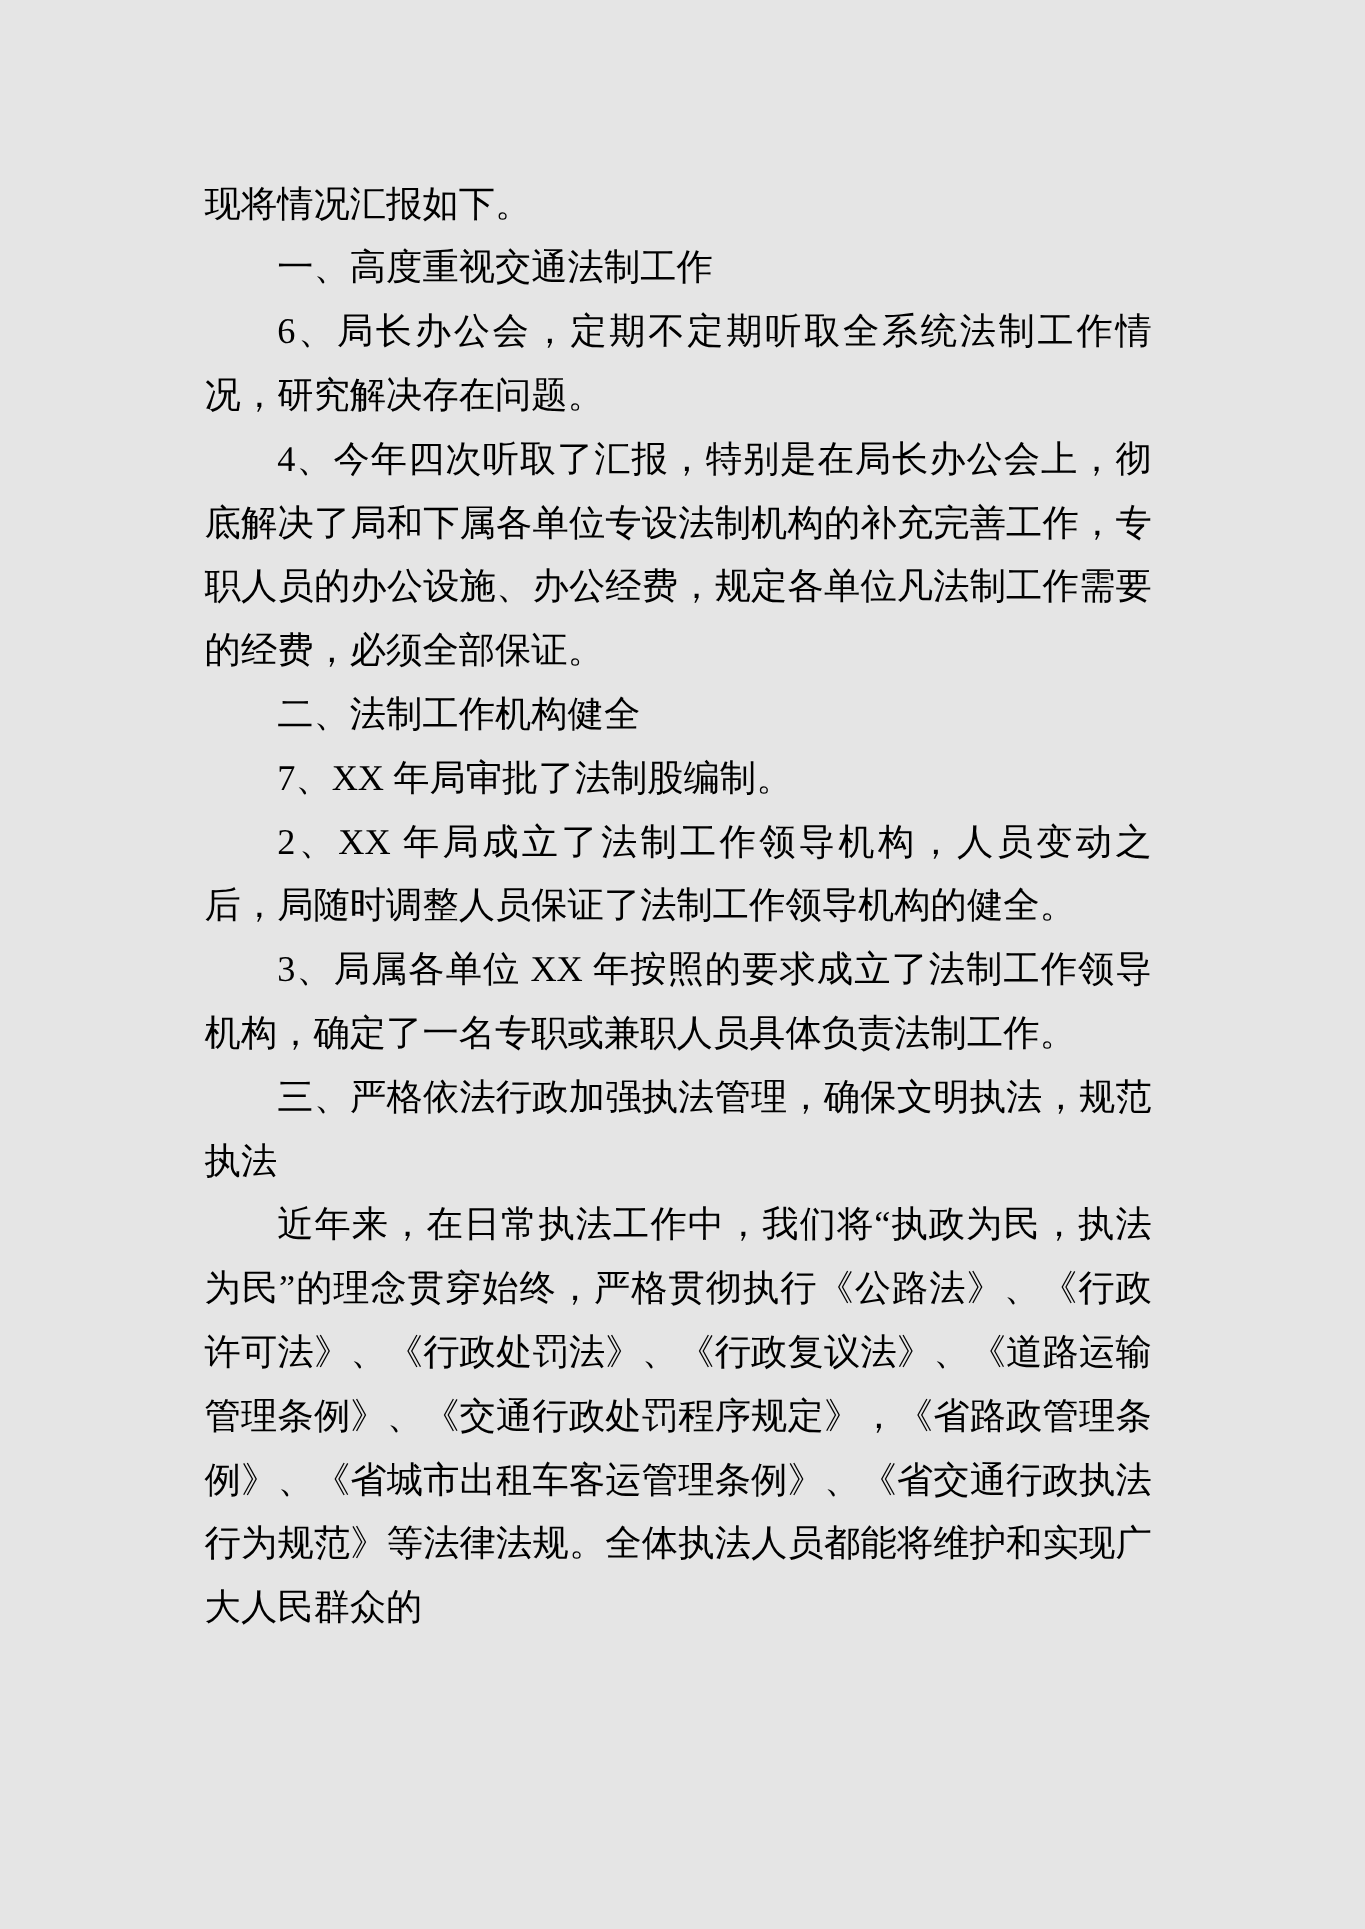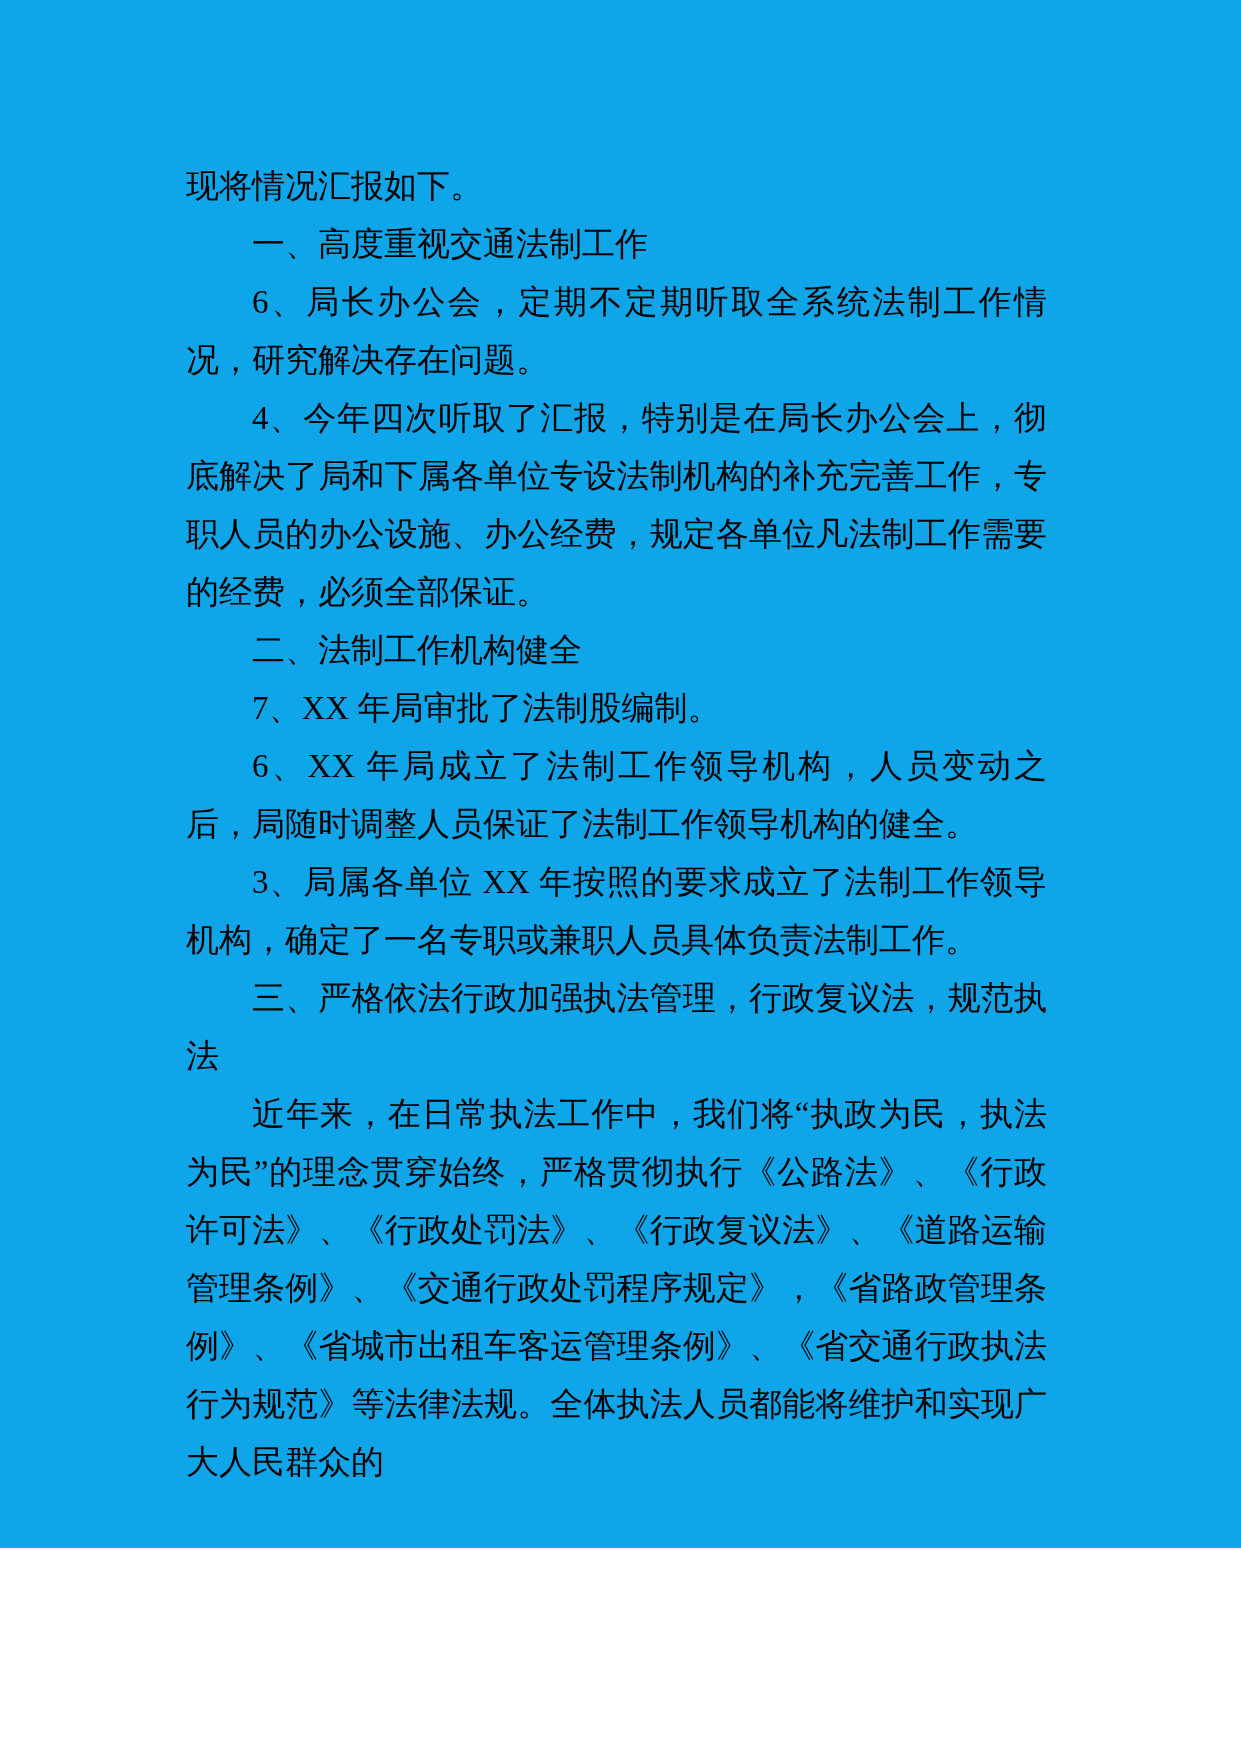--- a/index.html
+++ b/index.html
@@ -13,22 +13,22 @@
     background: #ffffff;
     position: relative;
     overflow: hidden;
     font-family: "Liberation Serif", "DejaVu Serif", serif;
   }
   .page {
     position: absolute;
     left: 0;
     top: 0;
     width: 1241px;
-    height: 1548px;
-    background: #0ea5e9;
+    height: 1754px;
+    background: #e5e5e5;
   }
   .doc-body {
     position: absolute;
     left: 186px;
     top: 157px;
     width: 861px;
     color: #000000;
     font-size: 33px;
     line-height: 58px;
     text-align: justify;
@@ -48,18 +48,18 @@
 <body>
 
 <div class="page">
   <div class="doc-body">
     <p class="continuation">现将情况汇报如下。</p>
     <p>一、高度重视交通法制工作</p>
     <p>6、局长办公会，定期不定期听取全系统法制工作情况，研究解决存在问题。</p>
     <p>4、今年四次听取了汇报，特别是在局长办公会上，彻底解决了局和下属各单位专设法制机构的补充完善工作，专职人员的办公设施、办公经费，规定各单位凡法制工作需要的经费，必须全部保证。</p>
     <p>二、法制工作机构健全</p>
     <p>7、XX 年局审批了法制股编制。</p>
-    <p>6、XX 年局成立了法制工作领导机构，人员变动之后，局随时调整人员保证了法制工作领导机构的健全。</p>
+    <p>2、XX 年局成立了法制工作领导机构，人员变动之后，局随时调整人员保证了法制工作领导机构的健全。</p>
     <p>3、局属各单位 XX 年按照的要求成立了法制工作领导机构，确定了一名专职或兼职人员具体负责法制工作。</p>
-    <p>三、严格依法行政加强执法管理，行政复议法，规范执法</p>
+    <p>三、严格依法行政加强执法管理，确保文明执法，规范执法</p>
     <p>近年来，在日常执法工作中，我们将“执政为民，执法为民”的理念贯穿始终，严格贯彻执行《公路法》、《行政许可法》、《行政处罚法》、《行政复议法》、《道路运输管理条例》、《交通行政处罚程序规定》，《省路政管理条例》、《省城市出租车客运管理条例》、《省交通行政执法行为规范》等法律法规。全体执法人员都能将维护和实现广大人民群众的</p>
   </div>
 </div>
 
 </body></html>

